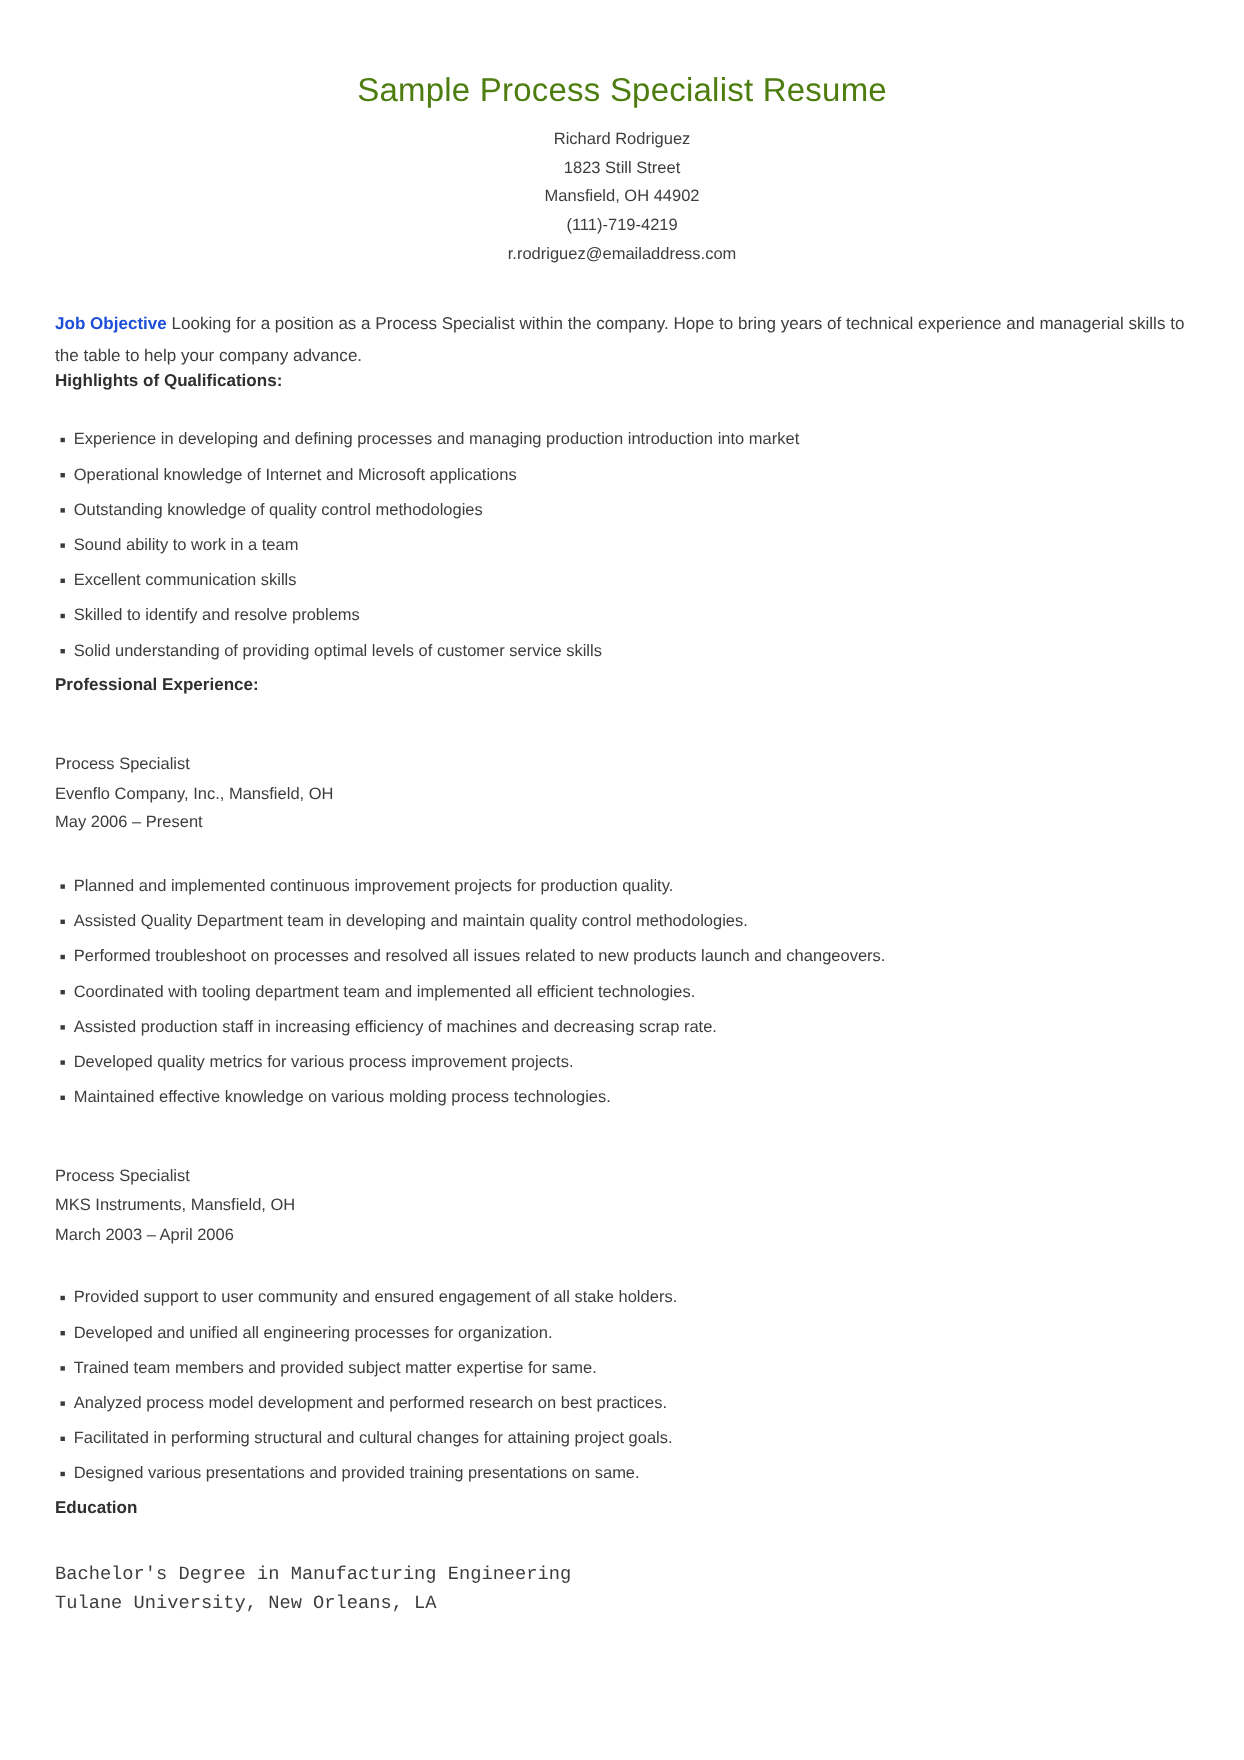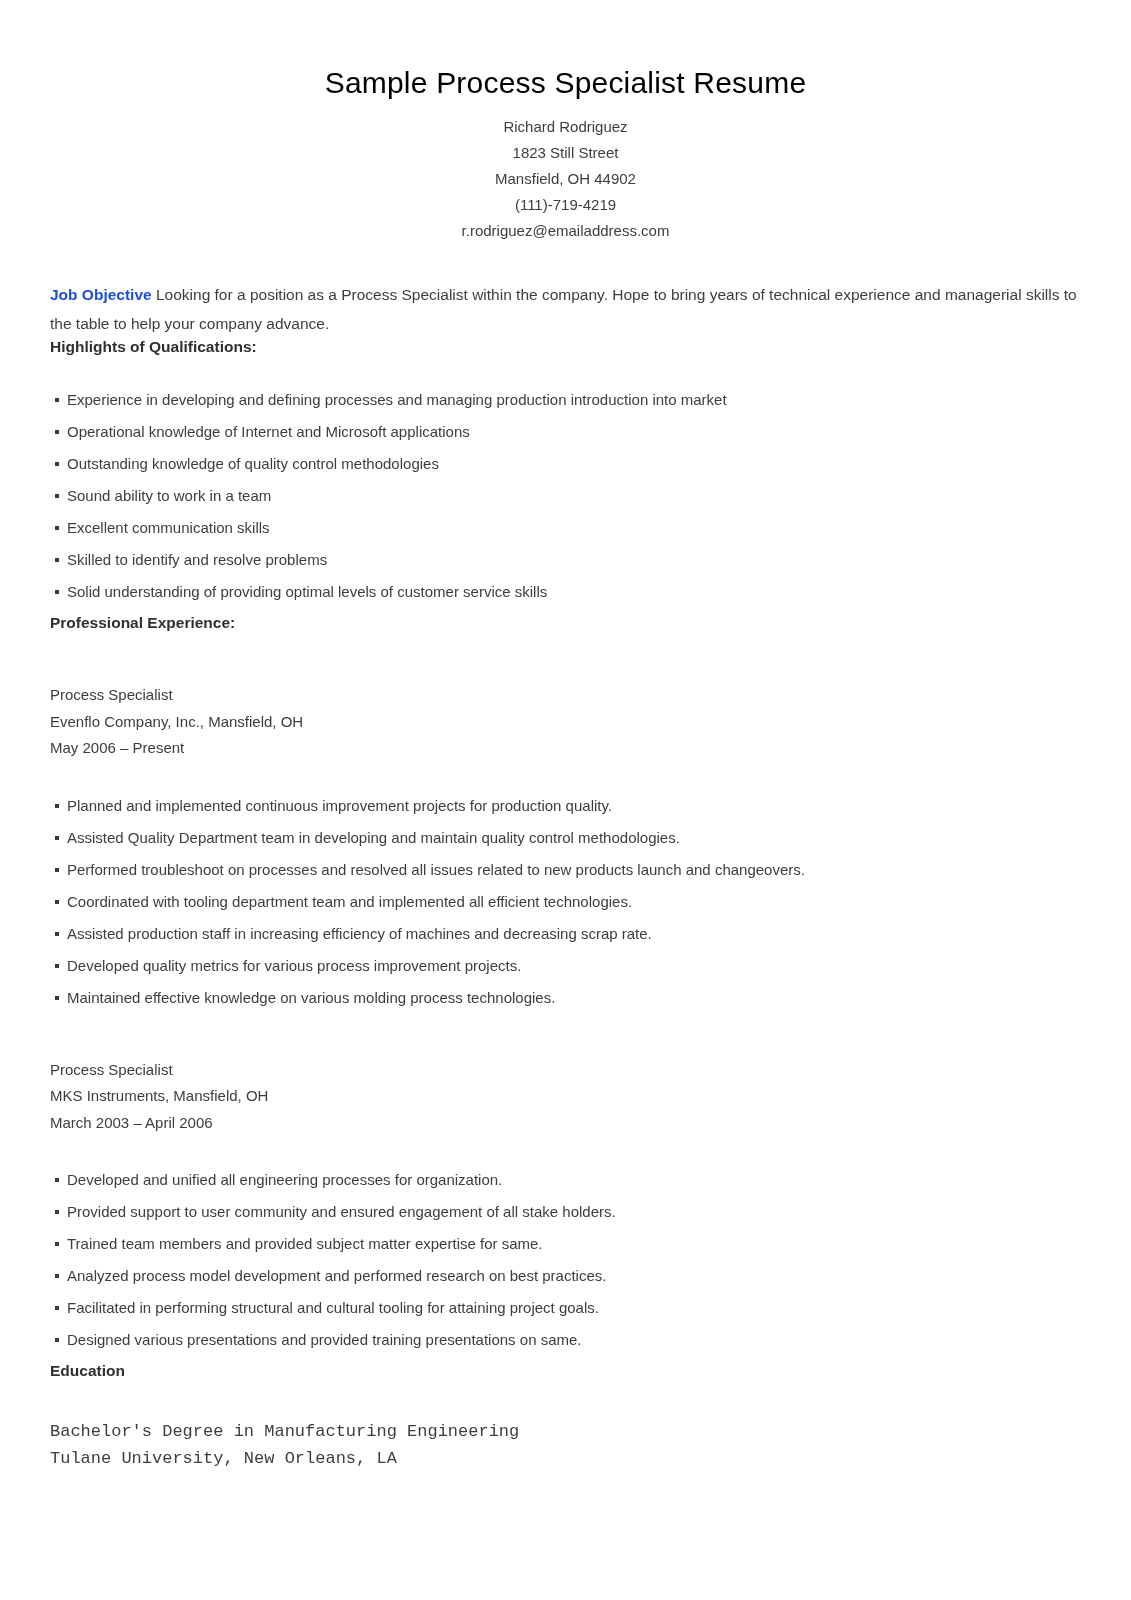--- a/index.html
+++ b/index.html
@@ -13,21 +13,21 @@
     margin: 0 auto;
     background: #ffffff;
     padding: 0 50px 40px 50px;
     color: #3d3d3d;
   }
   .doc-title {
     margin-top: 66px;
     text-align: center;
     font-size: 30px;
     font-weight: 400;
-    color: #000000;
+    color: #4d7c0f;
     letter-spacing: 0.2px;
   }
   .contact-block {
     margin-top: 14px;
     text-align: center;
     font-size: 15px;
   }
   .contact-block .contact-line {
     line-height: 26px;
   }
@@ -129,25 +129,25 @@
       <li>Maintained effective knowledge on various molding process technologies.</li>
     </ul>
 
   <div class="job-header">
     <div>Process Specialist</div>
     <div>MKS Instruments, Mansfield, OH</div>
     <div>March 2003 – April 2006</div>
   </div>
 
   <ul class="bullet-list">
+      <li>Provided support to user community and ensured engagement of all stake holders.</li>
       <li>Developed and unified all engineering processes for organization.</li>
-      <li>Provided support to user community and ensured engagement of all stake holders.</li>
       <li>Trained team members and provided subject matter expertise for same.</li>
       <li>Analyzed process model development and performed research on best practices.</li>
-      <li>Facilitated in performing structural and cultural tooling for attaining project goals.</li>
+      <li>Facilitated in performing structural and cultural changes for attaining project goals.</li>
       <li>Designed various presentations and provided training presentations on same.</li>
     </ul>
 
   <div class="section-heading">Education</div>
 
   <div class="edu-details">
     <div>Bachelor's Degree in Manufacturing Engineering</div>
     <div>Tulane University, New Orleans, LA</div>
   </div>
 

